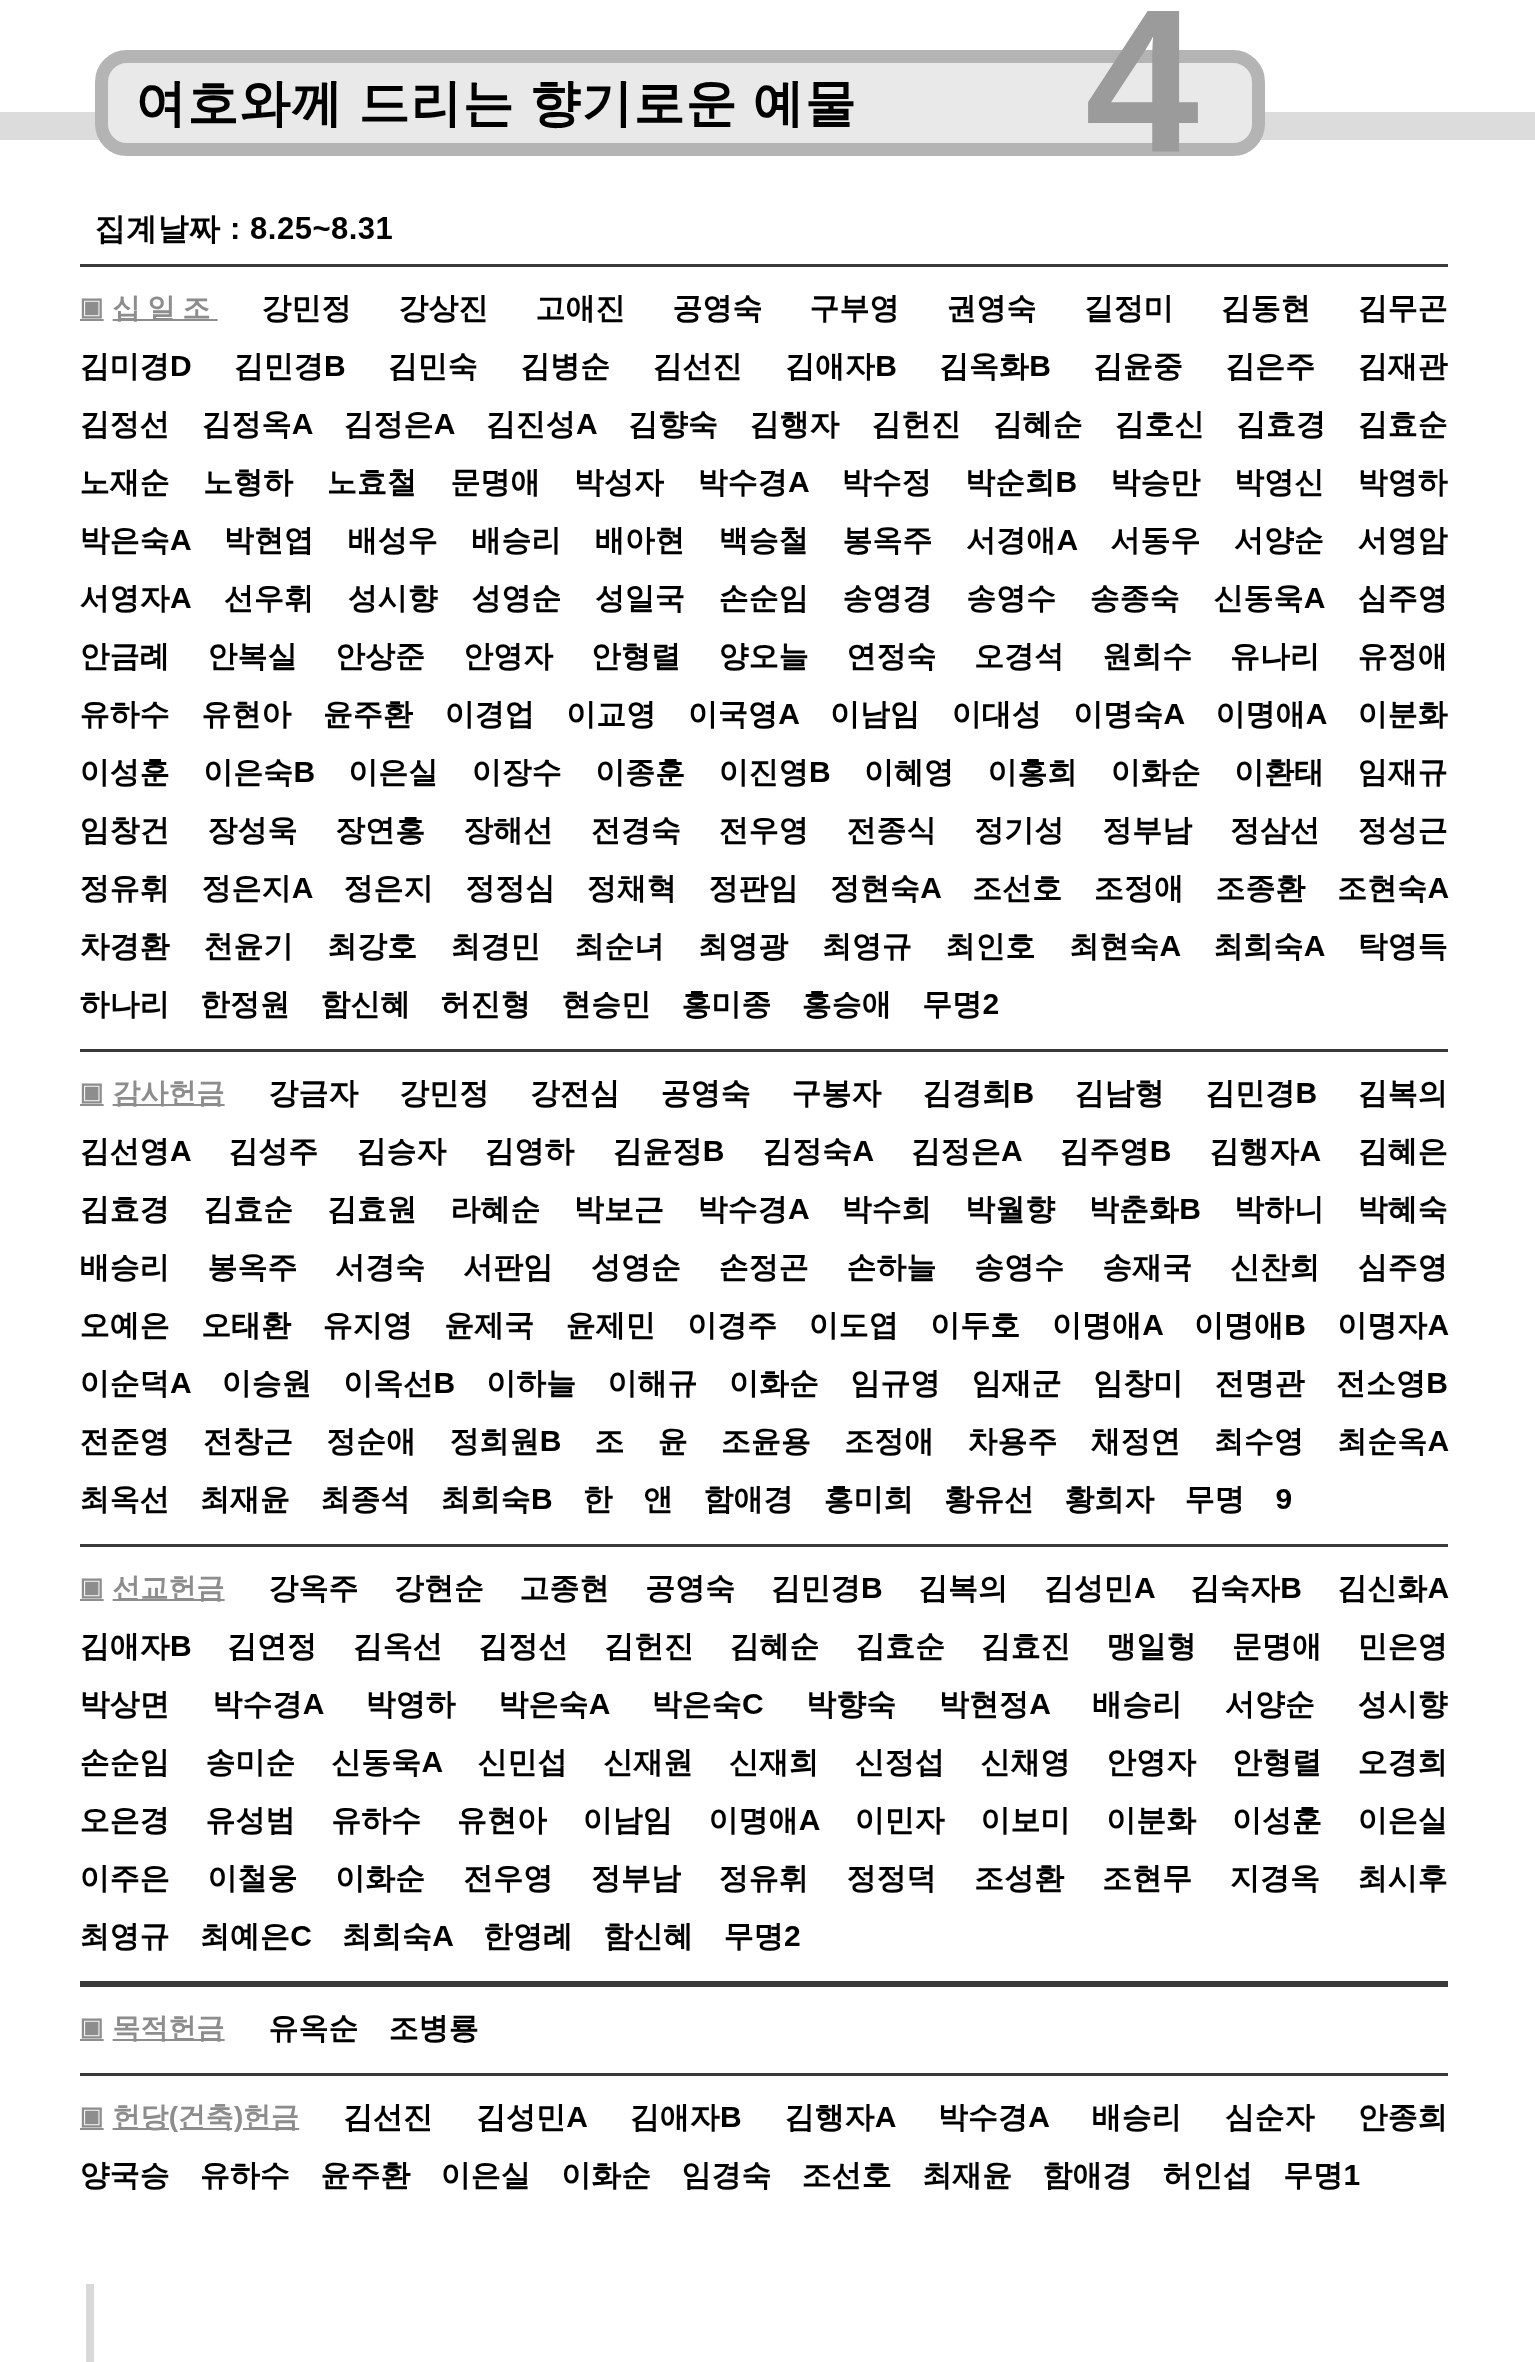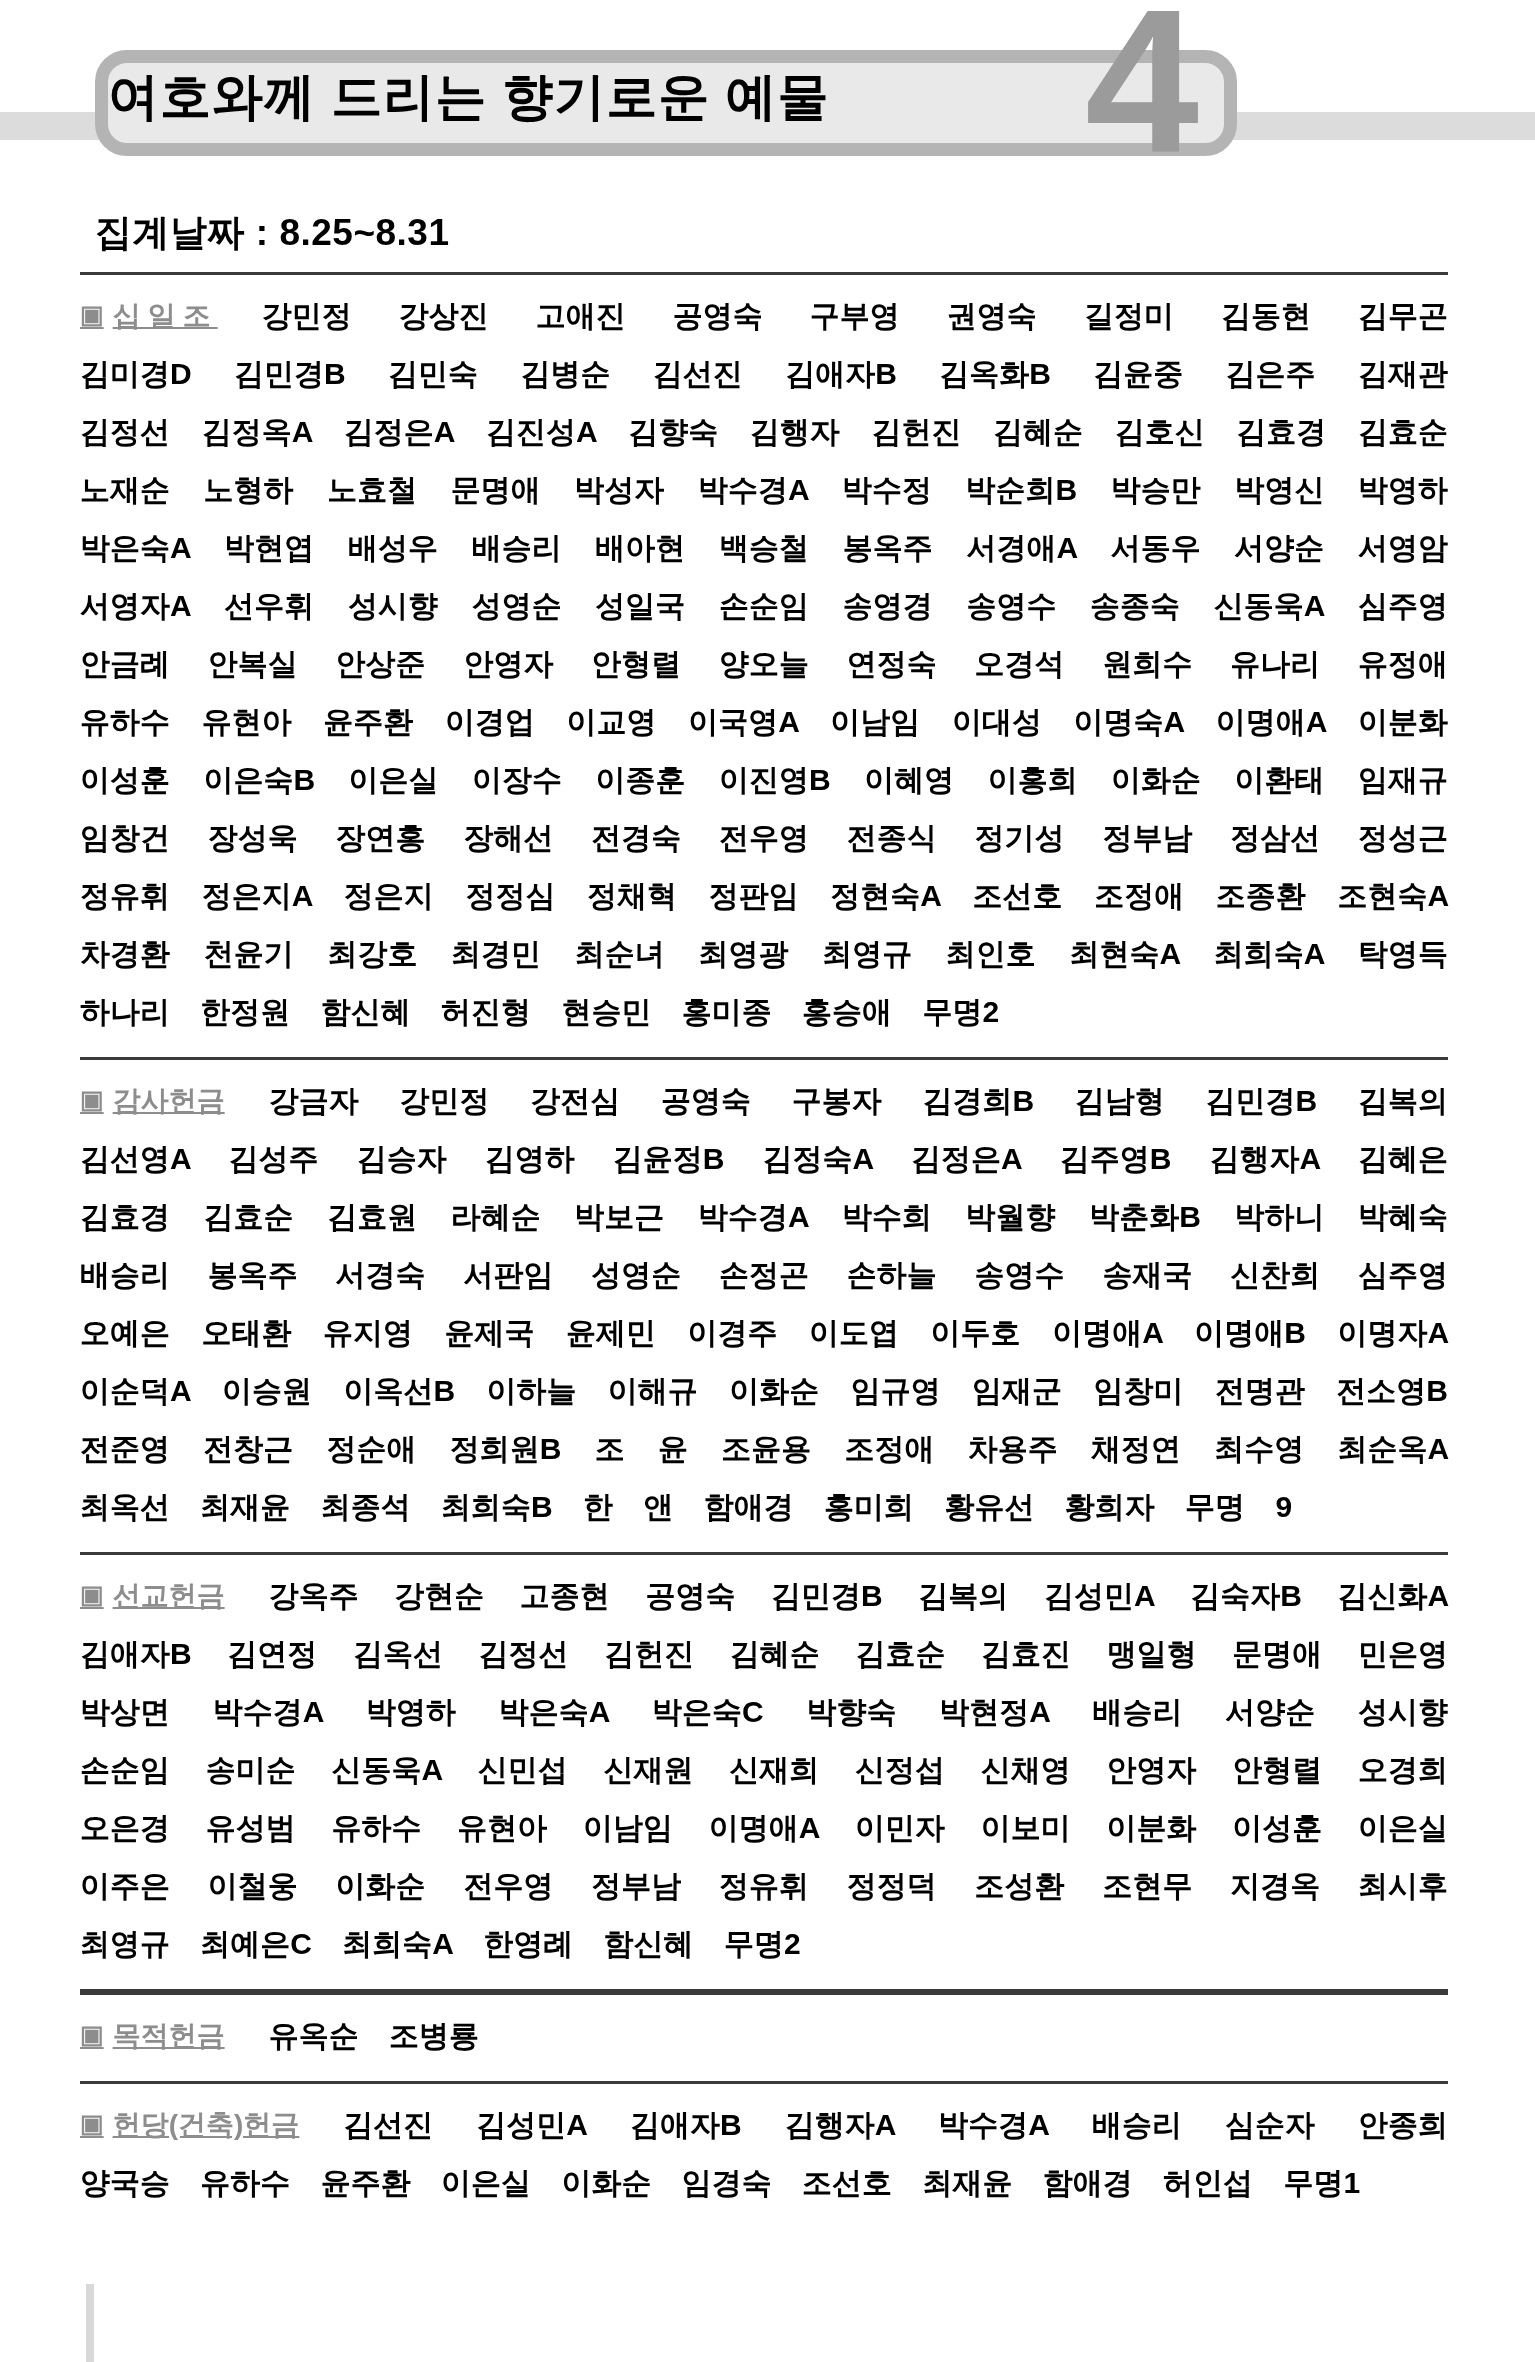--- a/index.html
+++ b/index.html
@@ -17,37 +17,38 @@
   .band {
     position:absolute; top:112px; left:0; width:1535px; height:28px;
     background:#dcdcdc; z-index:0;
   }
   .title-box {
     position:absolute; top:50px; left:95px;
     width:1116px; height:80px;
     background:#e9e9e9;
     border:13px solid #b4b4b4;
     border-radius:32px;
-    display:flex; align-items:flex-start;
+    display:flex; align-items:center;
+    padding-left:28px;
     z-index:1;
   }
   .title {
     font-size:51px; font-weight:800; letter-spacing:1px; color:#000;
     white-space:nowrap;
   }
   .page-num {
     position:absolute; top:-22px; left:1085px;
     font-size:205px; line-height:205px; font-weight:700;
     color:#9b9b9b; z-index:2;
   }
 
   
   .date {
     margin:8px 0 14px 95px;
-    font-size:37px; font-weight:700; letter-spacing:0.5px;
+    font-size:31px; font-weight:700; letter-spacing:0.5px;
   }
 
   
   .content { width:1368px; margin-left:80px; }
   hr.rule {
     border:none; border-top:3px solid #3a3a3a;
     margin:0; width:100%;
   }
   .names {
     text-align:justify;

